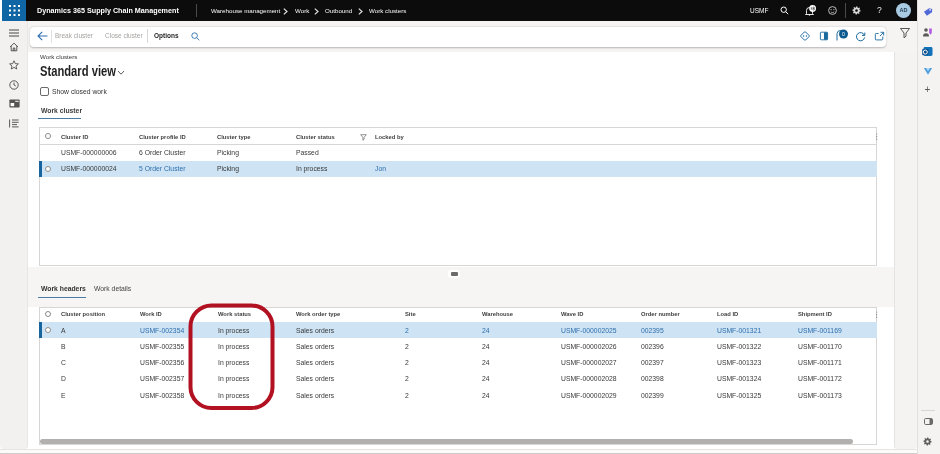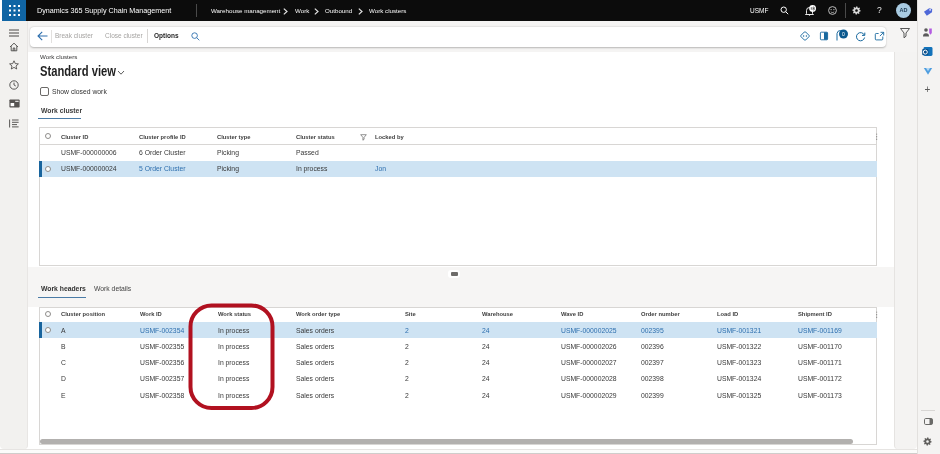--- a/index.html
+++ b/index.html
@@ -5,21 +5,21 @@
 * { margin:0; padding:0; box-sizing:border-box; }
 html,body { width:940px; height:454px; overflow:hidden; background:#fff;
   font-family:"Liberation Sans", sans-serif; }
 .abs { position:absolute; }
 #page { position:relative; will-change:transform; width:940px; height:454px; background:#fff; overflow:hidden; }
 
 
 #topbar { left:0; top:0; width:917px; height:21px; background:#0c0c0c; }
 #waffle { left:2px; top:0; width:24px; height:21px; background:#1065a4; }
 #waffle svg { position:absolute; left:7px; top:5px; }
-#appname { left:37px; top:0; height:25px; line-height:21px; color:#fff; font-size:7.2px; font-weight:normal; letter-spacing:0; }
+#appname { left:37px; top:0; height:25px; line-height:21px; color:#fff; font-size:7.2px; font-weight:bold; letter-spacing:0; }
 #tbsep { left:196px; top:4px; width:1px; height:13px; background:#4a4a4a; }
 .crumb { top:0; height:21px; line-height:21px; color:#fafafa; font-size:6.2px; }
 #usmf { left:750px; top:0; height:21px; line-height:21px; color:#fff; font-size:6.5px; }
 
 
 #leftnav { left:0; top:21px; width:28px; height:428px; background:#f2f1ef; border-right:1px solid #e8e6e4; border-radius:0 0 4px 4px; }
 
 
 #strip { left:28px; top:21px; width:889px; height:31px; background:#f5f4f3; }
 #card { left:30px; top:27px; width:856px; height:19.5px; background:#fff; border-radius:4px; box-shadow:0 0.6px 1.8px rgba(0,0,0,0.25); }

